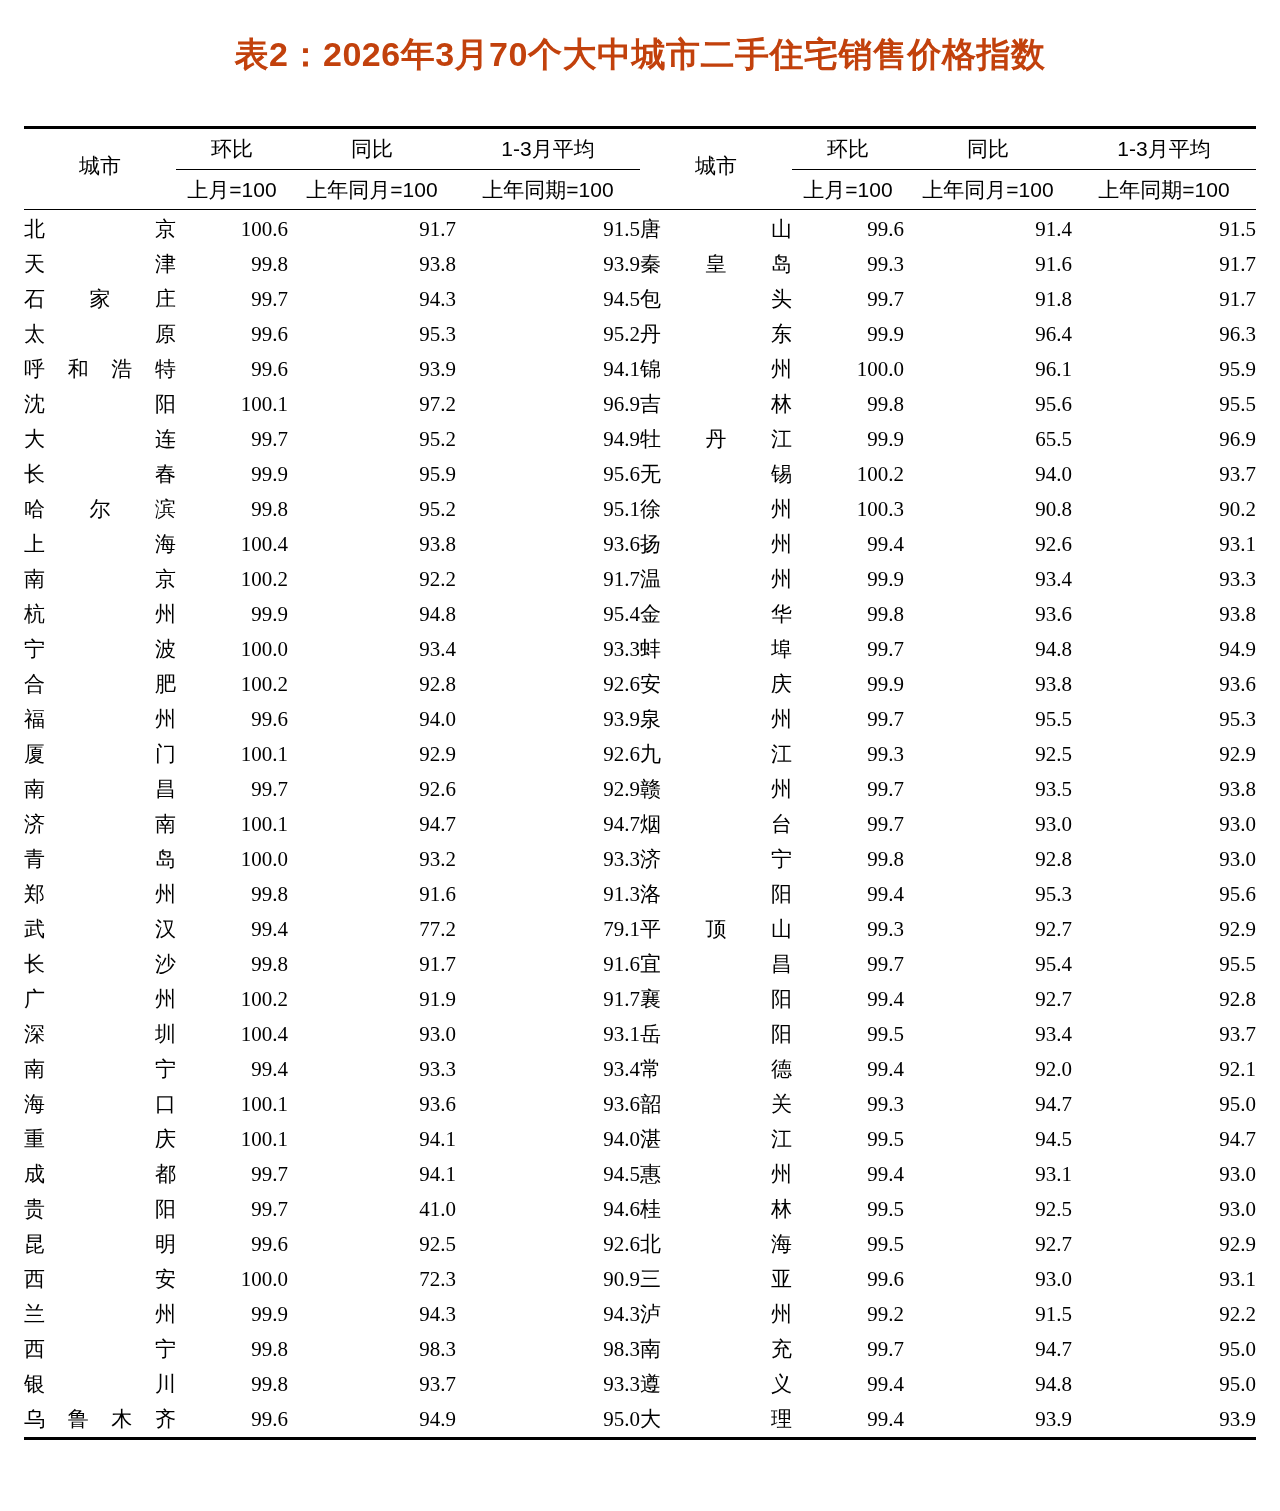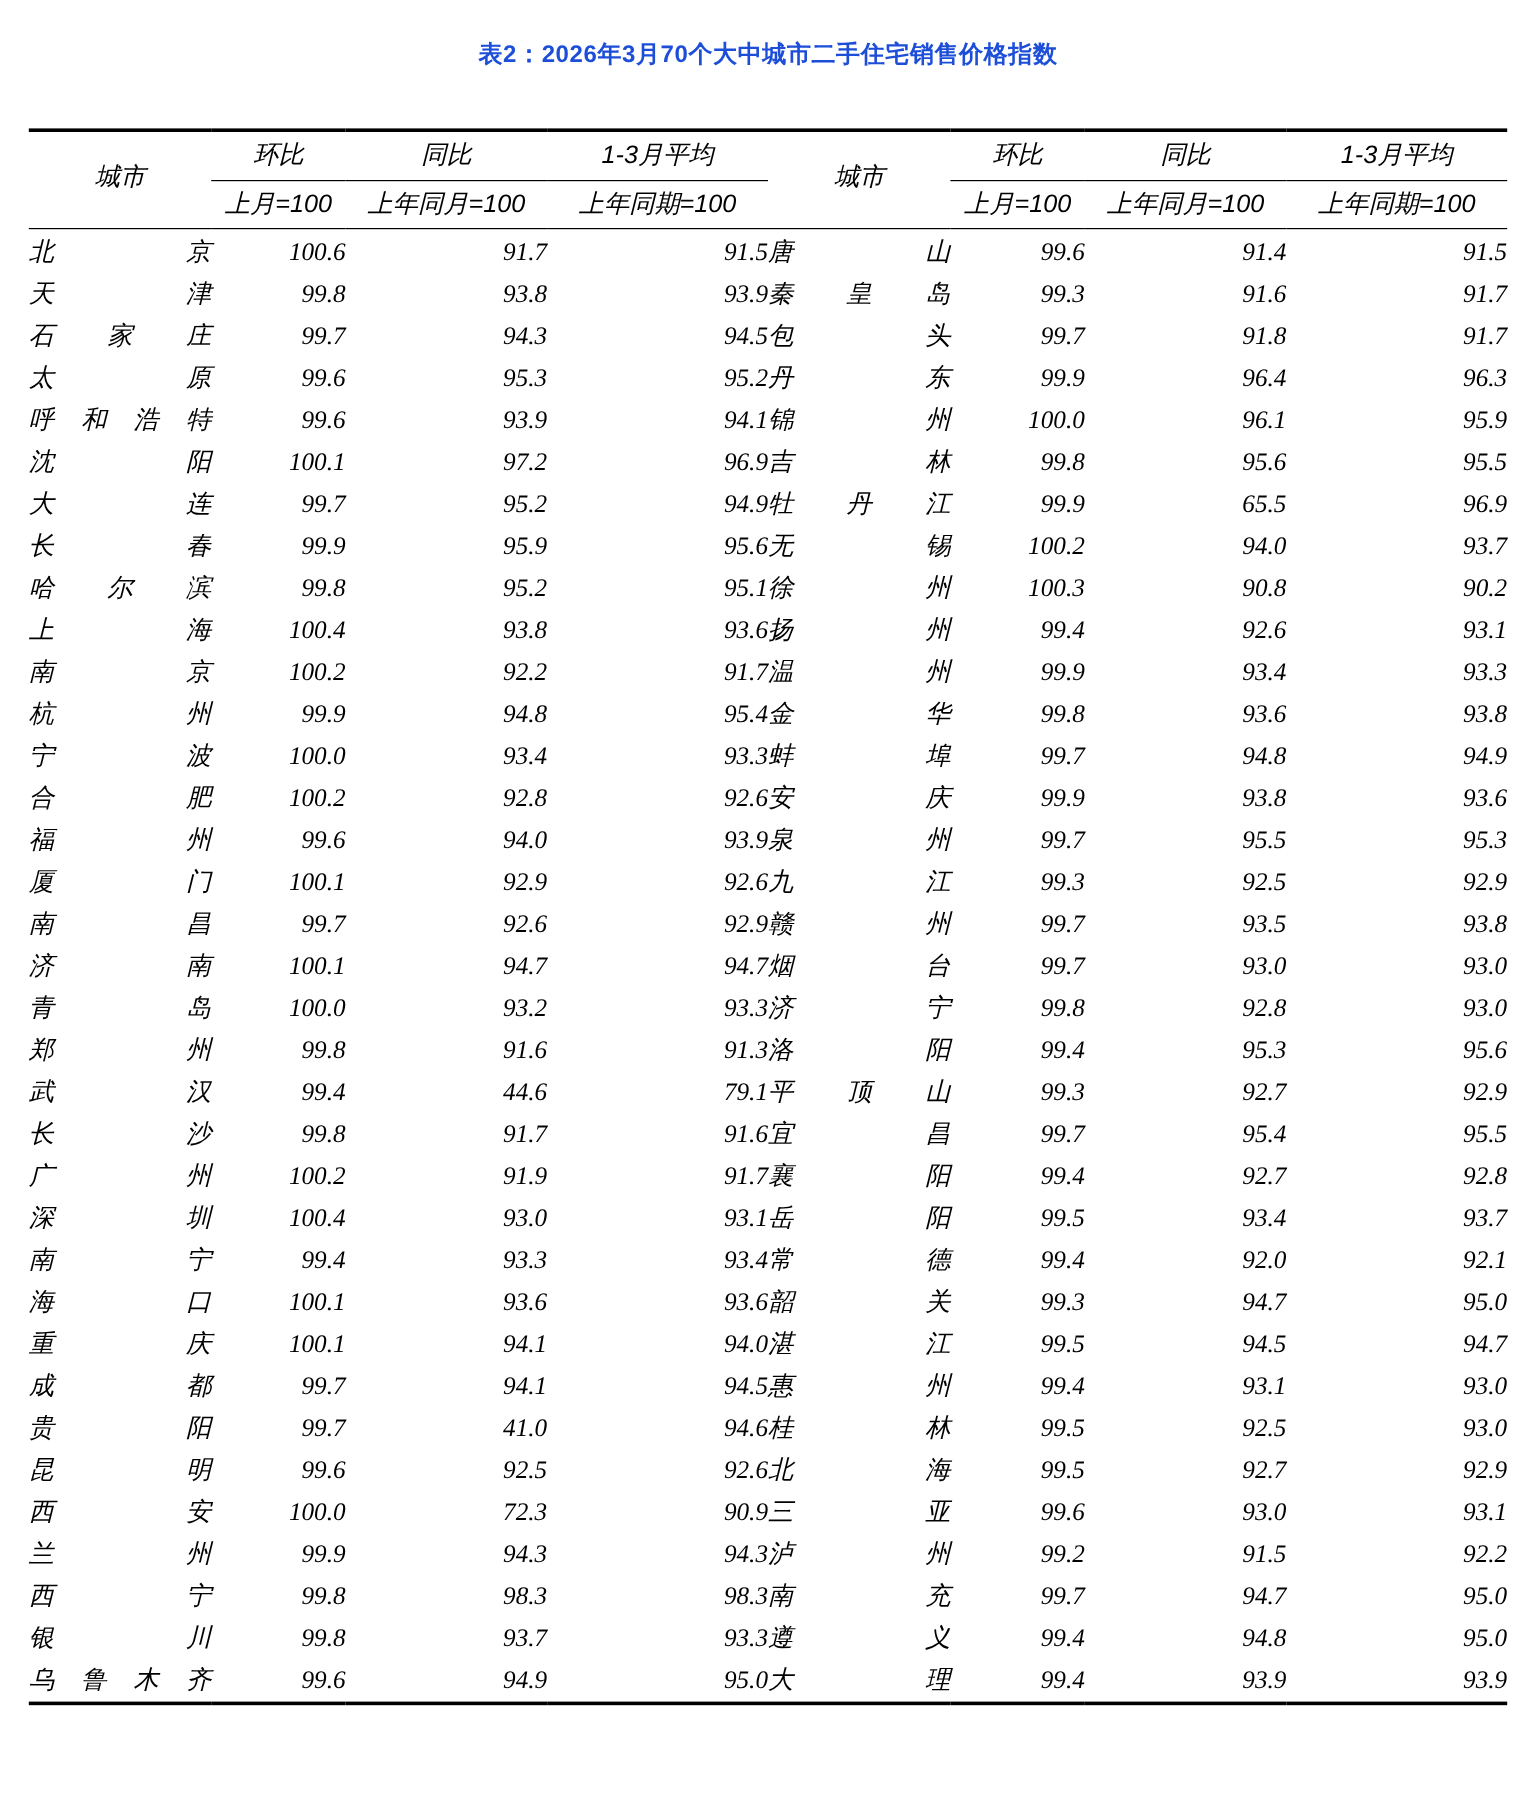--- a/index.html
+++ b/index.html
@@ -17,31 +17,30 @@
   .page {
     width: 1280px;
     height: 1511px;
     position: relative;
     box-sizing: border-box;
   }
   .title {
     text-align: center;
     font-family: "Liberation Sans", "DejaVu Sans", sans-serif;
     font-weight: bold;
-    font-size: 20px;
+    font-size: 34px;
     letter-spacing: 0.5px;
     padding-top: 32px;
     padding-bottom: 0;
-    color: #1d4ed8;
+    color: #c2410c;
   }
   .table-wrap {
     margin: 0 auto;
     padding-top: 48px;
     width: 1232px;
-    font-style: italic;
   }
   table.idx {
     border-collapse: collapse;
     width: 1232px;
     table-layout: fixed;
   }
   table.idx col.c-city   { width: 152px; }
   table.idx col.c-mom    { width: 112px; }
   table.idx col.c-yoy    { width: 168px; }
   table.idx col.c-avg    { width: 184px; }
@@ -354,21 +353,21 @@
             <td class="numcell vsep-r">91.6</td>
             <td class="numcell vsep-r">91.3</td>
             <td class="citycell vsep-r"><span>洛阳</span></td>
             <td class="numcell vsep-r">99.4</td>
             <td class="numcell vsep-r">95.3</td>
             <td class="numcell">95.6</td>
           </tr>
           <tr>
             <td class="citycell vsep-r"><span>武汉</span></td>
             <td class="numcell vsep-r">99.4</td>
-            <td class="numcell vsep-r">44.6</td>
+            <td class="numcell vsep-r">77.2</td>
             <td class="numcell vsep-r">79.1</td>
             <td class="citycell vsep-r"><span>平顶山</span></td>
             <td class="numcell vsep-r">99.3</td>
             <td class="numcell vsep-r">92.7</td>
             <td class="numcell">92.9</td>
           </tr>
           <tr>
             <td class="citycell vsep-r"><span>长沙</span></td>
             <td class="numcell vsep-r">99.8</td>
             <td class="numcell vsep-r">91.7</td>

